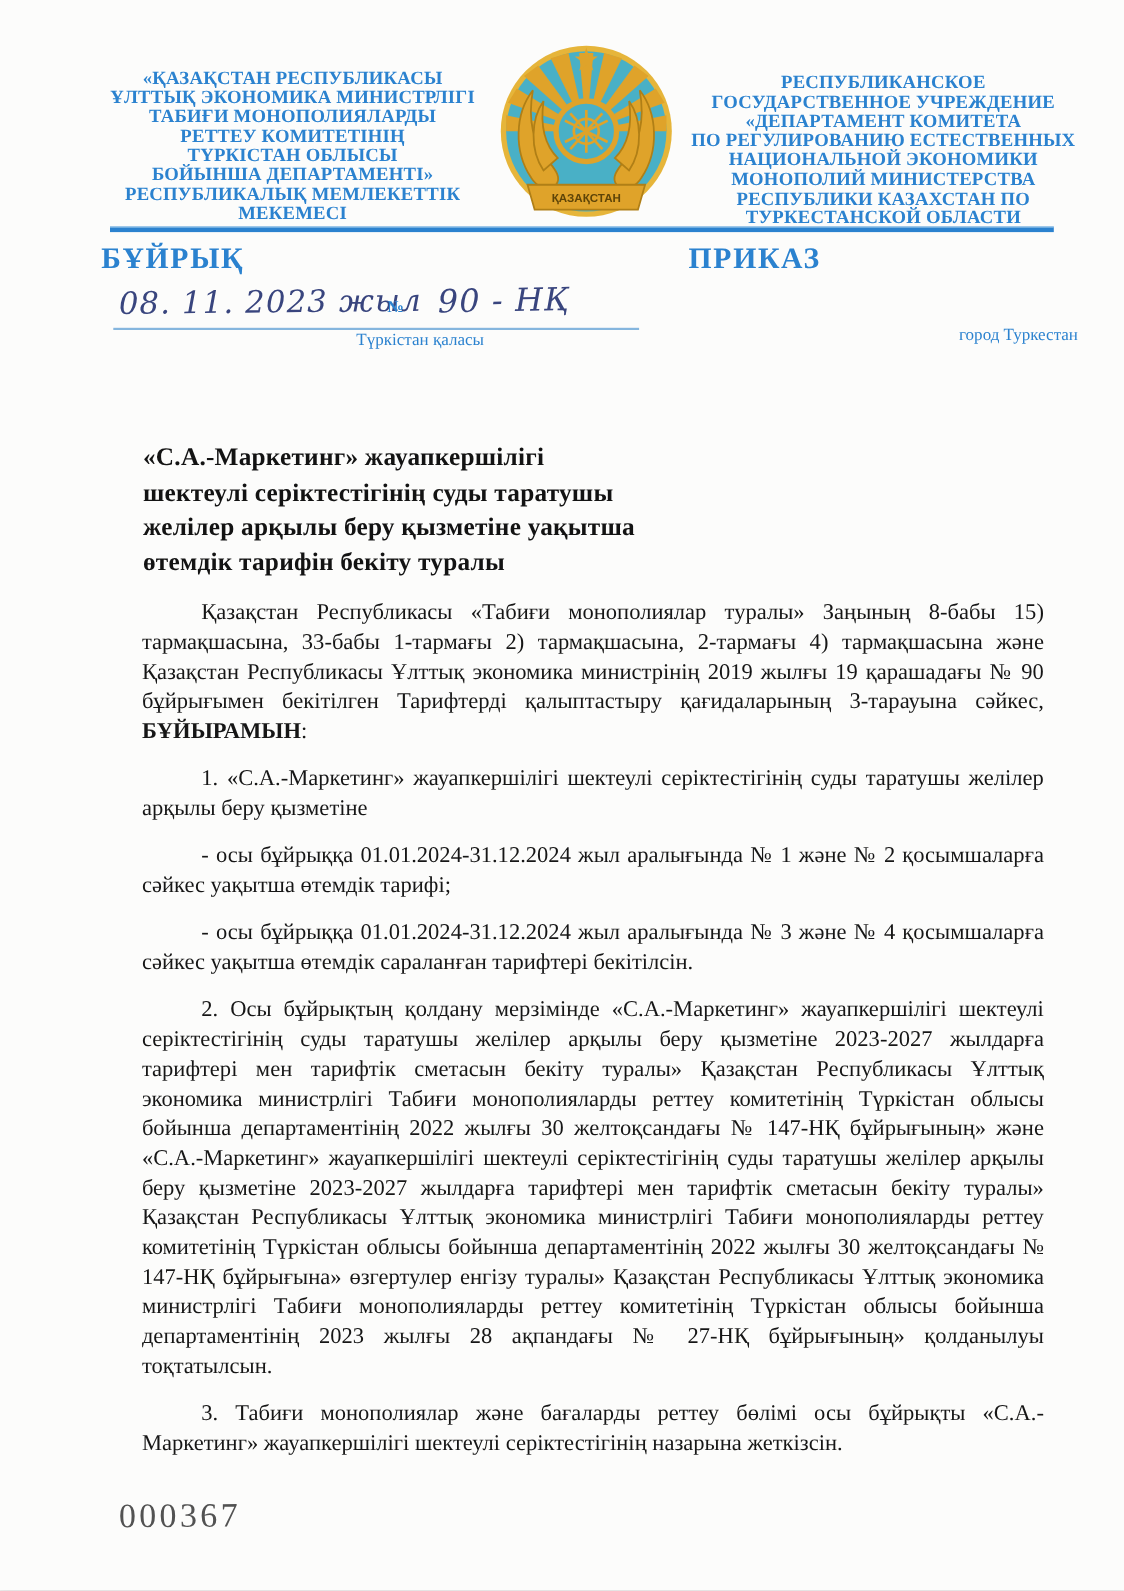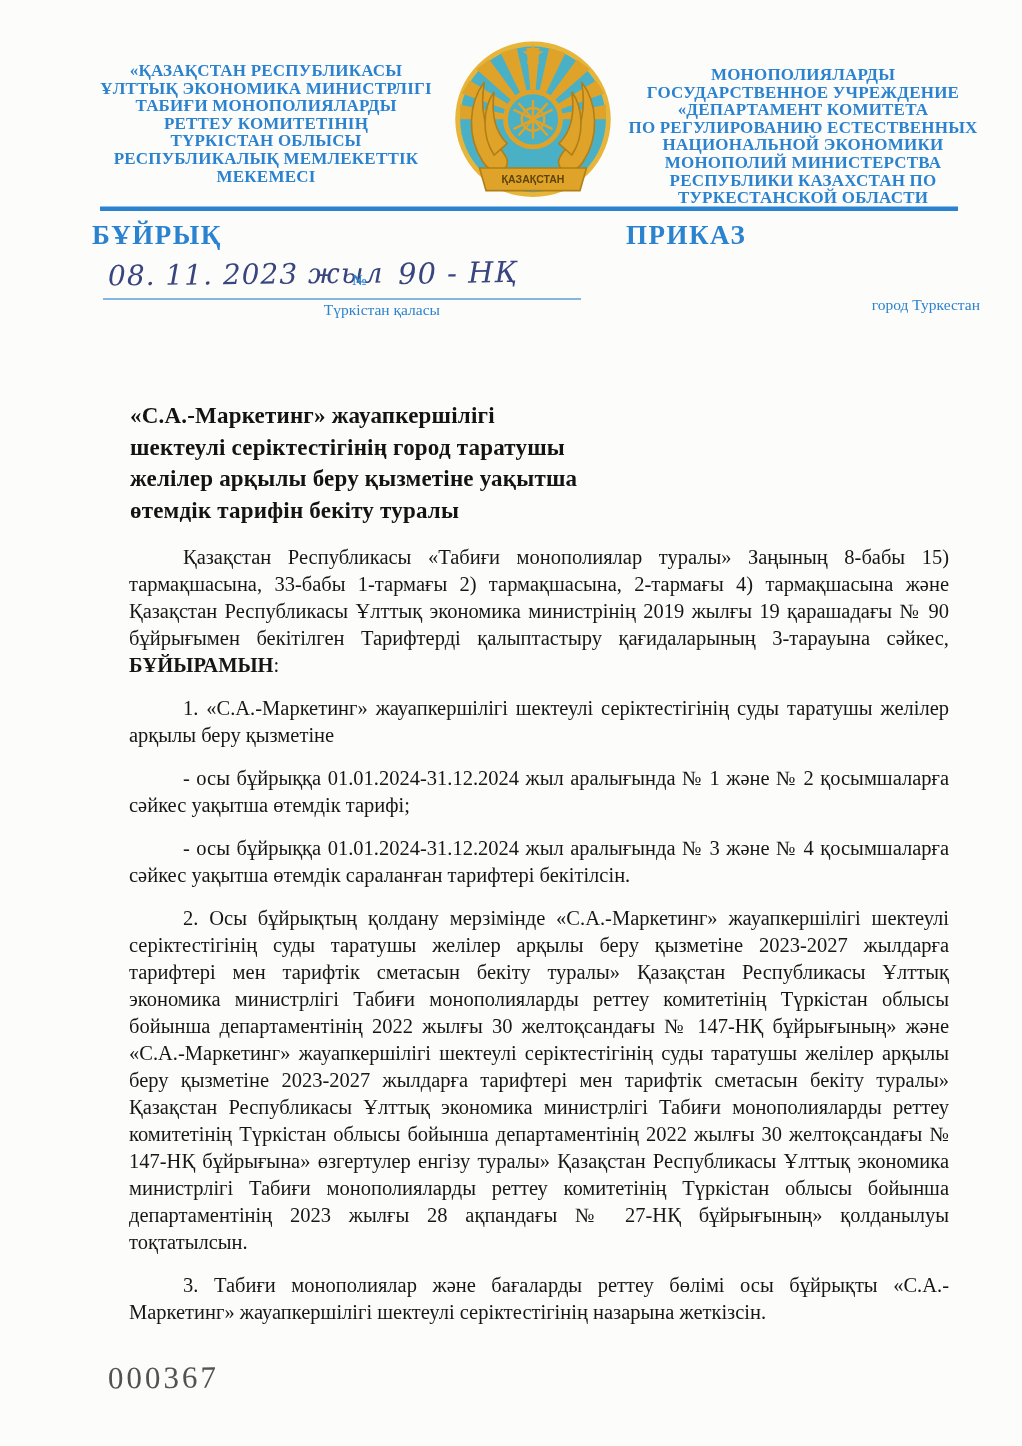--- a/index.html
+++ b/index.html
@@ -93,20 +93,21 @@
 <body>
 
 <div class="page">
 
   <div class="org-block org-left">
     <div>«ҚАЗАҚСТАН РЕСПУБЛИКАСЫ</div>
     <div>ҰЛТТЫҚ ЭКОНОМИКА МИНИСТРЛІГІ</div>
     <div>ТАБИҒИ МОНОПОЛИЯЛАРДЫ</div>
     <div>РЕТТЕУ КОМИТЕТІНІҢ</div>
     <div>ТҮРКІСТАН ОБЛЫСЫ</div>
+    <div>БОЙЫНША ДЕПАРТАМЕНТІ»</div>
     <div>РЕСПУБЛИКАЛЫҚ МЕМЛЕКЕТТІК</div>
     <div>МЕКЕМЕСІ</div>
   </div>
 
   <div class="emblem-wrap">
     <svg width="162" height="166" viewBox="0 0 200 205" xmlns="http://www.w3.org/2000/svg">
       <circle cx="100" cy="98" r="96" fill="#e6b53a"></circle>
       <circle cx="100" cy="98" r="90" fill="#49b0c6"></circle>
       <g fill="#dfa32a">
         <path d="M100 98 L92 10 L108 10 Z"></path>
@@ -134,21 +135,21 @@
       </g>
 
       <path d="M100 4 L103 14 L113 14 L105 20 L108 30 L100 24 L92 30 L95 20 L87 14 L97 14 Z" fill="#dfa32a"></path>
 
       <path d="M34 158 L166 158 L158 186 L42 186 Z" fill="#dfa32a" stroke="#b07f16" stroke-width="2"></path>
       <text x="100" y="177" text-anchor="middle" font-family="Liberation Sans, sans-serif" font-size="13" font-weight="bold" fill="#5d4408">ҚАЗАҚСТАН</text>
     </svg>
   </div>
 
   <div class="org-block org-right">
-    <div>МОНОПОЛИЯЛАРДЫ</div>
+    <div>РЕСПУБЛИКАНСКОЕ</div>
     <div>ГОСУДАРСТВЕННОЕ УЧРЕЖДЕНИЕ</div>
     <div>«ДЕПАРТАМЕНТ КОМИТЕТА</div>
     <div>ПО РЕГУЛИРОВАНИЮ ЕСТЕСТВЕННЫХ</div>
     <div>НАЦИОНАЛЬНОЙ ЭКОНОМИКИ</div>
     <div>МОНОПОЛИЙ МИНИСТЕРСТВА</div>
     <div>РЕСПУБЛИКИ КАЗАХСТАН ПО</div>
     <div>ТУРКЕСТАНСКОЙ ОБЛАСТИ</div>
   </div>
 
   <div class="header-rule"></div>
@@ -159,21 +160,21 @@
   <div class="hand date-hand">08. 11. 2023 жыл</div>
   <div class="num-sign">№</div>
   <div class="hand num-hand">90 - НҚ</div>
   <div class="hand-underline"></div>
 
   <div class="city city-kk">Түркістан қаласы</div>
   <div class="city city-ru">город Туркестан</div>
 
   <div class="subject">
     <div>«С.А.-Маркетинг» жауапкершілігі</div>
-    <div>шектеулі серіктестігінің город таратушы</div>
+    <div>шектеулі серіктестігінің суды таратушы</div>
     <div>желілер арқылы беру қызметіне уақытша</div>
     <div>өтемдік тарифін бекіту туралы</div>
   </div>
 
   <div class="body-text">
     <p><span>Қазақстан Республикасы «Табиғи монополиялар туралы» Заңының 8-бабы 15) тармақшасына, 33-бабы 1-тармағы 2) тармақшасына, 2-тармағы 4) тармақшасына және Қазақстан Республикасы Ұлттық экономика министрінің 2019 жылғы 19 қарашадағы № 90 бұйрығымен бекітілген Тарифтерді қалыптастыру қағидаларының 3-тарауына сәйкес, </span><span class="bold">БҰЙЫРАМЫН</span><span>:</span></p>
     <p>1. «С.А.-Маркетинг» жауапкершілігі шектеулі серіктестігінің суды таратушы желілер арқылы беру қызметіне</p>
     <p>- осы бұйрыққа 01.01.2024-31.12.2024 жыл аралығында № 1 және № 2 қосымшаларға сәйкес уақытша өтемдік тарифі;</p>
     <p>- осы бұйрыққа 01.01.2024-31.12.2024 жыл аралығында № 3 және № 4 қосымшаларға сәйкес уақытша өтемдік сараланған тарифтері бекітілсін.</p>
     <p>2. Осы бұйрықтың қолдану мерзімінде «С.А.-Маркетинг» жауапкершілігі шектеулі серіктестігінің суды таратушы желілер арқылы беру қызметіне 2023-2027 жылдарға тарифтері мен тарифтік сметасын бекіту туралы» Қазақстан Республикасы Ұлттық экономика министрлігі Табиғи монополияларды реттеу комитетінің Түркістан облысы бойынша департаментінің 2022 жылғы 30 желтоқсандағы № 147-НҚ бұйрығының» және «С.А.-Маркетинг» жауапкершілігі шектеулі серіктестігінің суды таратушы желілер арқылы беру қызметіне 2023-2027 жылдарға тарифтері мен тарифтік сметасын бекіту туралы» Қазақстан Республикасы Ұлттық экономика министрлігі Табиғи монополияларды реттеу комитетінің Түркістан облысы бойынша департаментінің 2022 жылғы 30 желтоқсандағы № 147-НҚ бұйрығына» өзгертулер енгізу туралы» Қазақстан Республикасы Ұлттық экономика министрлігі Табиғи монополияларды реттеу комитетінің Түркістан облысы бойынша департаментінің 2023 жылғы 28 ақпандағы № 27-НҚ бұйрығының» қолданылуы тоқтатылсын.</p>

